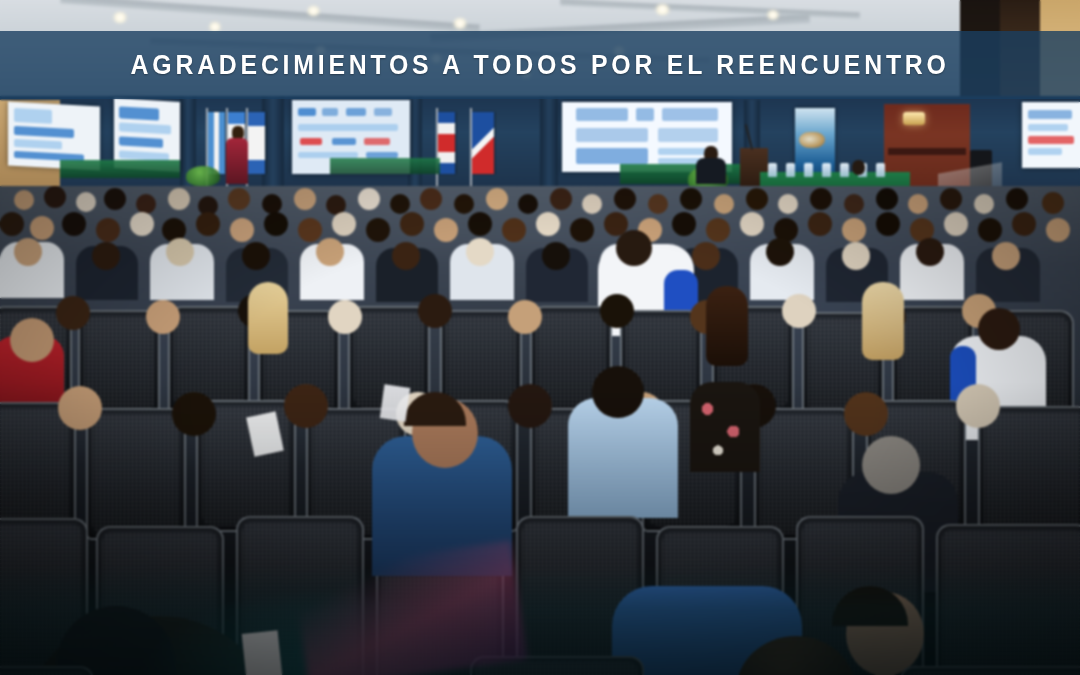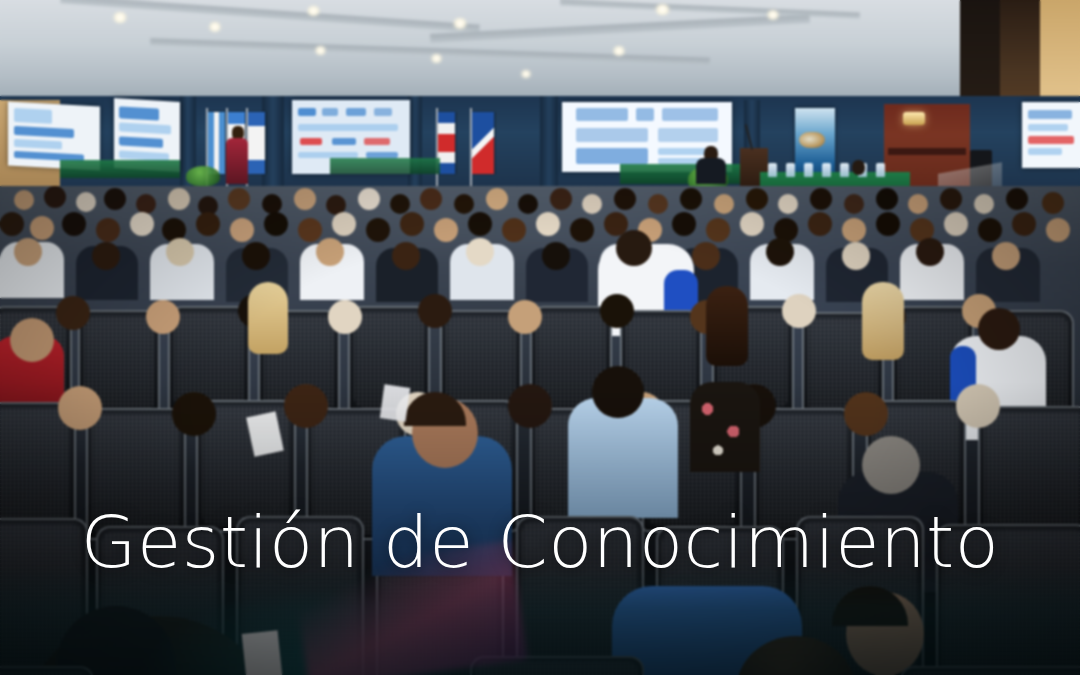--- a/index.html
+++ b/index.html
@@ -534,16 +534,18 @@
 
       <div style="position:absolute;inset:0;pointer-events:none;
         background:
           linear-gradient(180deg,rgba(0,0,0,0) 40%,rgba(0,0,0,.30) 72%,rgba(0,0,0,.55) 100%),
           radial-gradient(ellipse 820px 420px at 50% 45%,rgba(0,0,0,0) 40%,rgba(0,0,0,.45) 100%);"></div>
     </div>
 
     <div style="position:absolute;inset:0;pointer-events:none;backdrop-filter:blur(1.2px);"></div>
   </div>
 
-
-  <div class="headline">Gestión de Conocimiento</div>
+  <div class="banner">
+    <div class="banner-text">AGRADECIMIENTOS A TODOS POR EL REENCUENTRO</div>
+  </div>
+
 
 </div>
 
 </body></html>

